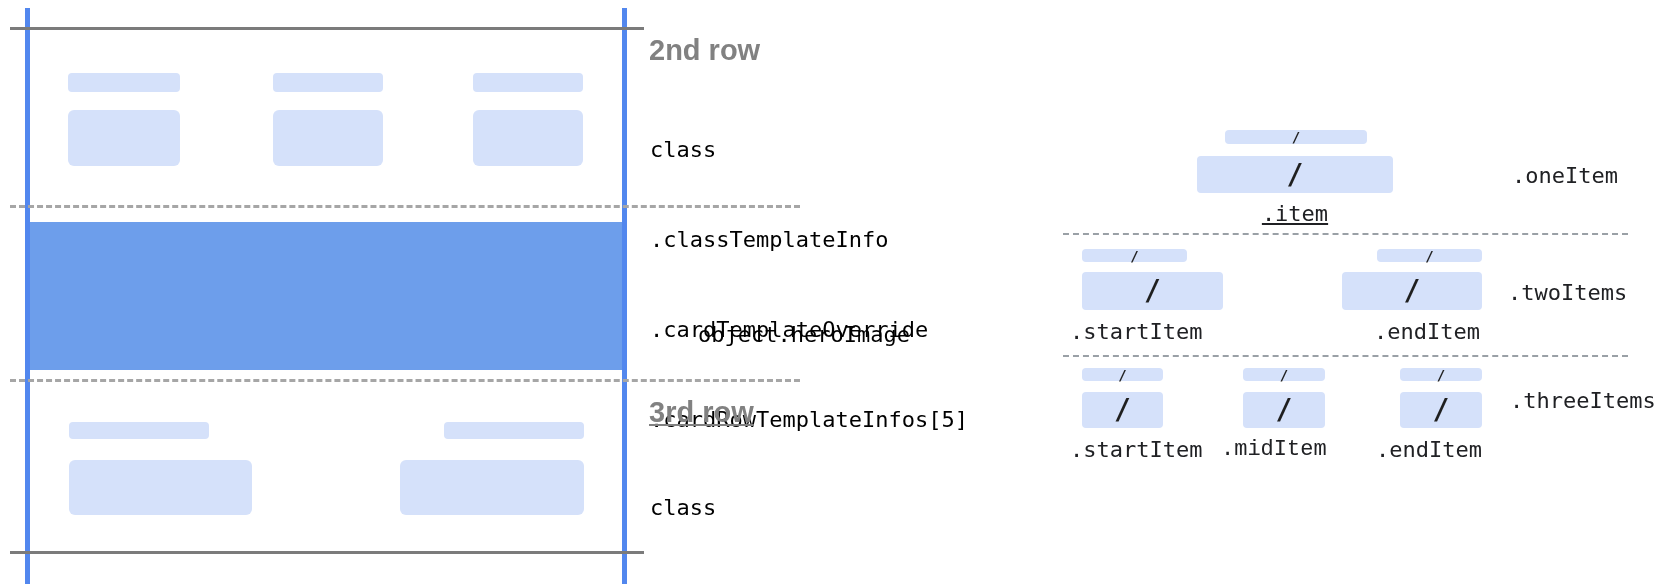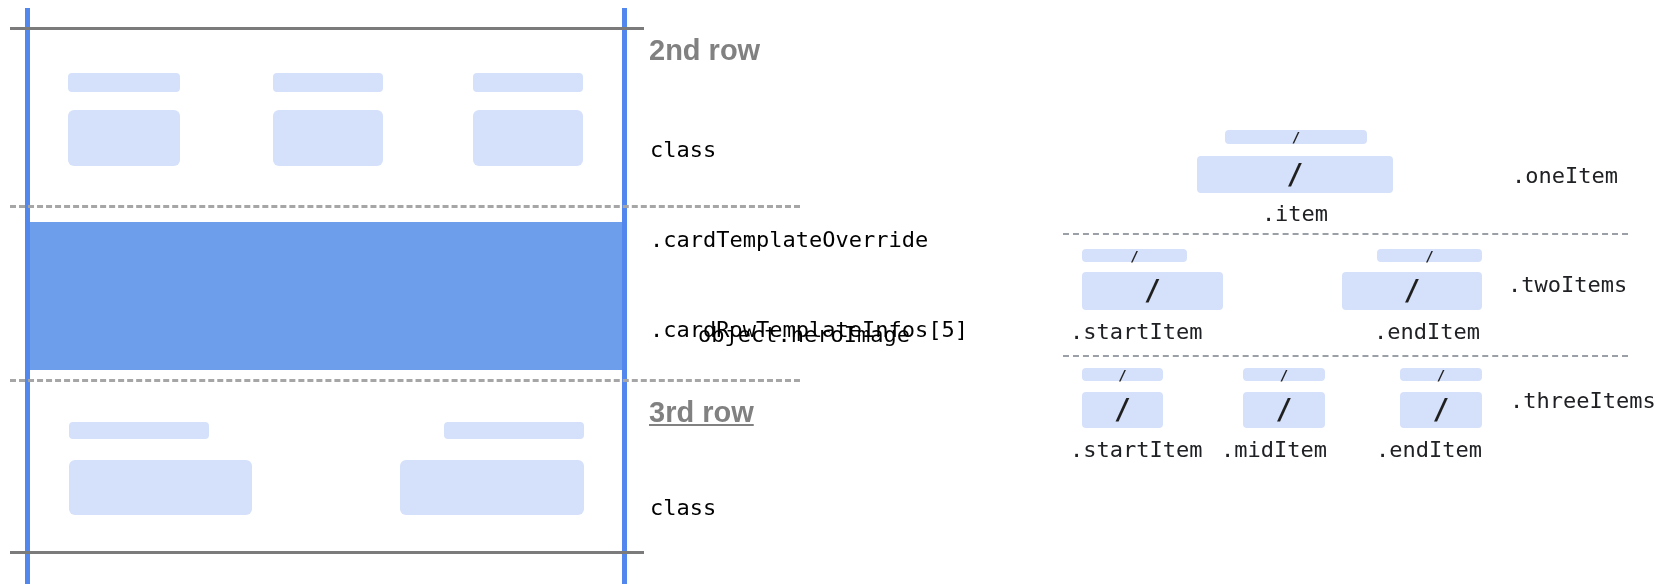--- a/index.html
+++ b/index.html
@@ -50,20 +50,21 @@
   <div class="dash-left" style="left:10px; top:379px; width:790px;"></div>
 
   <div class="ph" style="left:69px;  top:422px; width:140px; height:17px;"></div>
   <div class="ph ph-box" style="left:69px;  top:460px; width:183px; height:55px;"></div>
   <div class="ph" style="left:444px; top:422px; width:140px; height:17px;"></div>
   <div class="ph ph-box" style="left:400px; top:460px; width:184px; height:55px;"></div>
 
   <div class="heading" style="left:649px; top:35px;">2nd row</div>
   <div class="code" style="left:650px; top:75px;">
     <div>class</div>
+    <div>.classTemplateInfo</div>
     <div>.cardTemplateOverride</div>
     <div>.cardRowTemplateInfos[5]</div>
   </div>
 
   <div class="code" style="left:650px; top:260px;margin-left:48px;">
     <div>object.heroImage</div>
   </div>
 
   <div class="heading" style="left:649px; top:397px;text-decoration:underline;">3rd row</div>
   <div class="code" style="left:650px; top:433px;">
@@ -72,38 +73,38 @@
     
     
   </div>
 
   <div class="slashbox slash-sm" style="left:1225px; top:130px; width:142px; height:14px;">
     <span>/</span>
   </div>
   <div class="slashbox slash-lg" style="left:1197px; top:156px; width:196px; height:37px;">
     <span>/</span>
   </div>
-  <div class="mono-label" style="left:1197px; top:203px; width:196px; text-align:center;">.item</div>
+  <div class="mono-label" style="left:1197px; top:203px; width:196px; text-align:center;text-decoration:underline;">.item</div>
   <div class="mono-label" style="left:1512px; top:165px;">.oneItem</div>
 
   <div class="dash-right" style="left:1063px; top:233px; width:565px;"></div>
 
   <div class="slashbox slash-sm" style="left:1082px; top:249px; width:105px; height:13px;">
     <span>/</span>
   </div>
   <div class="slashbox slash-lg" style="left:1082px; top:272px; width:141px; height:38px;">
     <span>/</span>
   </div>
   <div class="slashbox slash-sm" style="left:1377px; top:249px; width:105px; height:13px;">
     <span>/</span>
   </div>
   <div class="slashbox slash-lg" style="left:1342px; top:272px; width:140px; height:38px;">
     <span>/</span>
   </div>
-  <div class="mono-label" style="left:1508px; top:274px;">.twoItems</div>
+  <div class="mono-label" style="left:1508px; top:282px;">.twoItems</div>
   <div class="mono-label" style="left:1070px; top:321px;">.startItem</div>
   <div class="mono-label" style="left:1374px; top:321px;">.endItem</div>
 
   <div class="dash-right" style="left:1063px; top:355px; width:565px;"></div>
 
   <div class="slashbox slash-sm" style="left:1082px; top:368px; width:81px; height:13px;">
     <span>/</span>
   </div>
   <div class="slashbox slash-lg" style="left:1082px; top:392px; width:81px; height:36px;">
     <span>/</span>
@@ -115,16 +116,16 @@
     <span>/</span>
   </div>
   <div class="slashbox slash-sm" style="left:1400px; top:368px; width:82px; height:13px;">
     <span>/</span>
   </div>
   <div class="slashbox slash-lg" style="left:1400px; top:392px; width:82px; height:36px;">
     <span>/</span>
   </div>
   <div class="mono-label" style="left:1510px; top:390px;">.threeItems</div>
   <div class="mono-label" style="left:1070px; top:439px;">.startItem</div>
-  <div class="mono-label" style="left:1221px; top:439px;">.midItem</div>
+  <div class="mono-label" style="left:1221px; top:439px;font-family:Liberation Mono, monospace;">.midItem</div>
   <div class="mono-label" style="left:1376px; top:439px;">.endItem</div>
 
 </div>
 
 </body></html>

